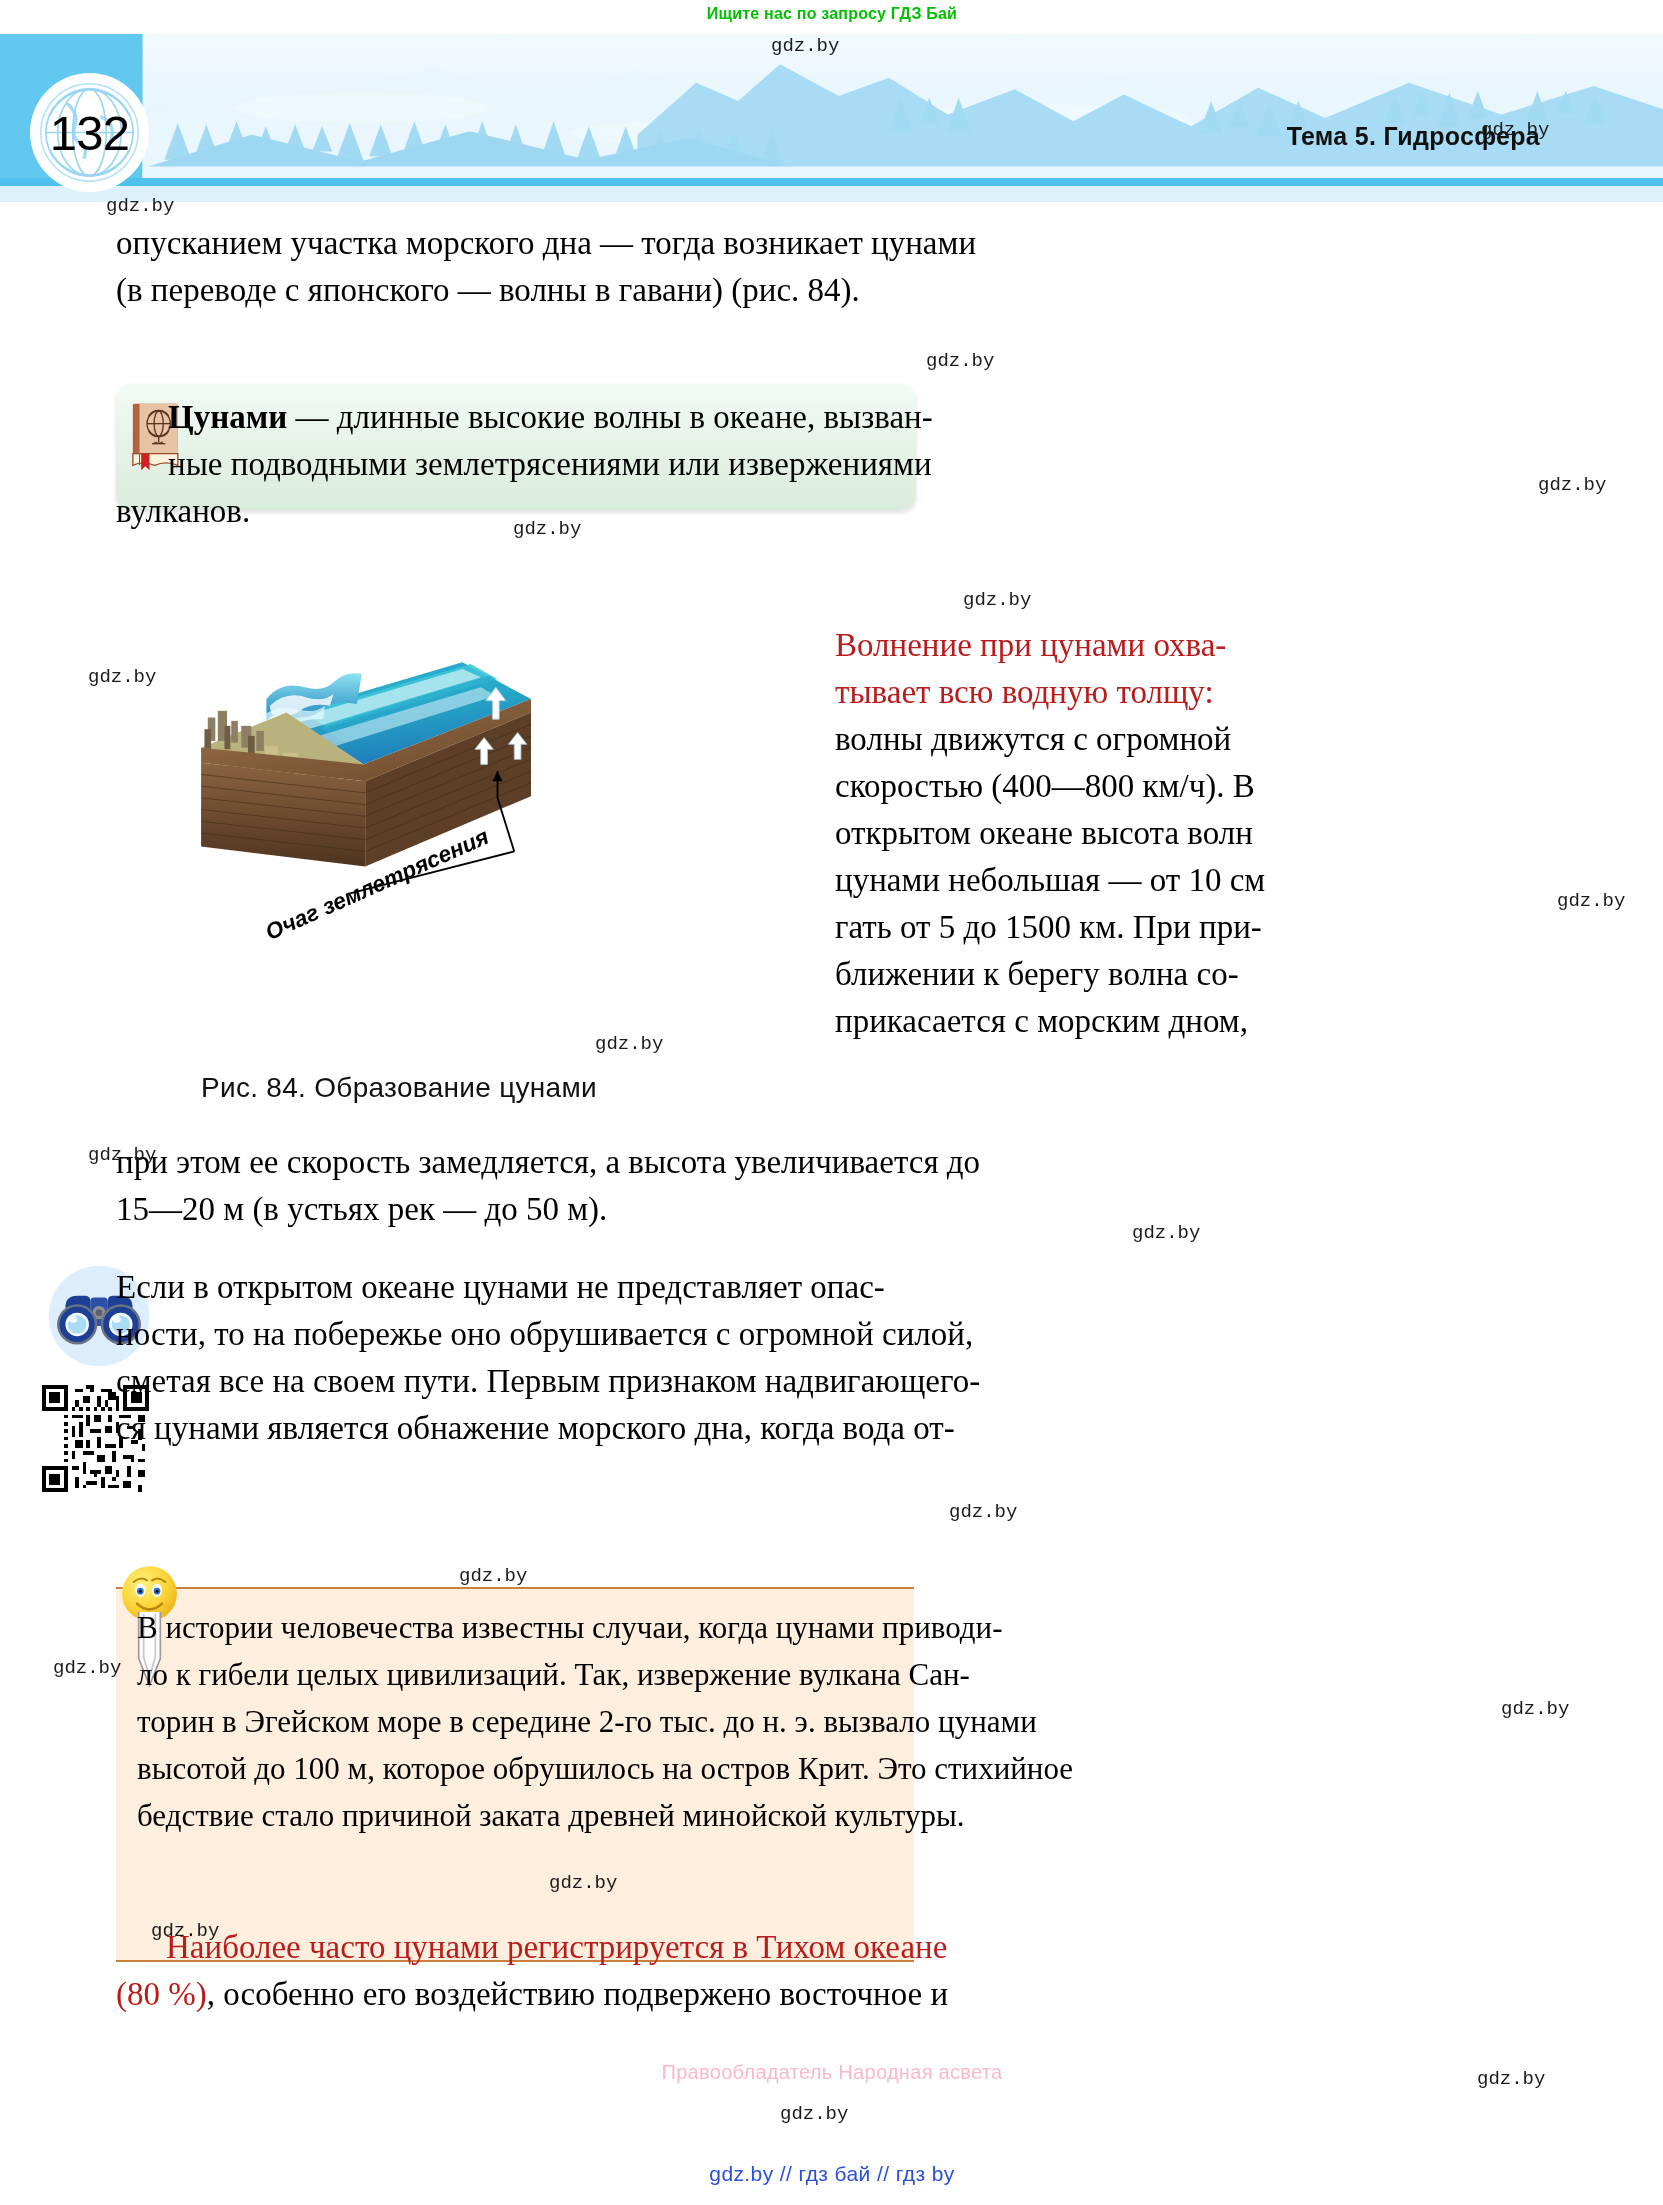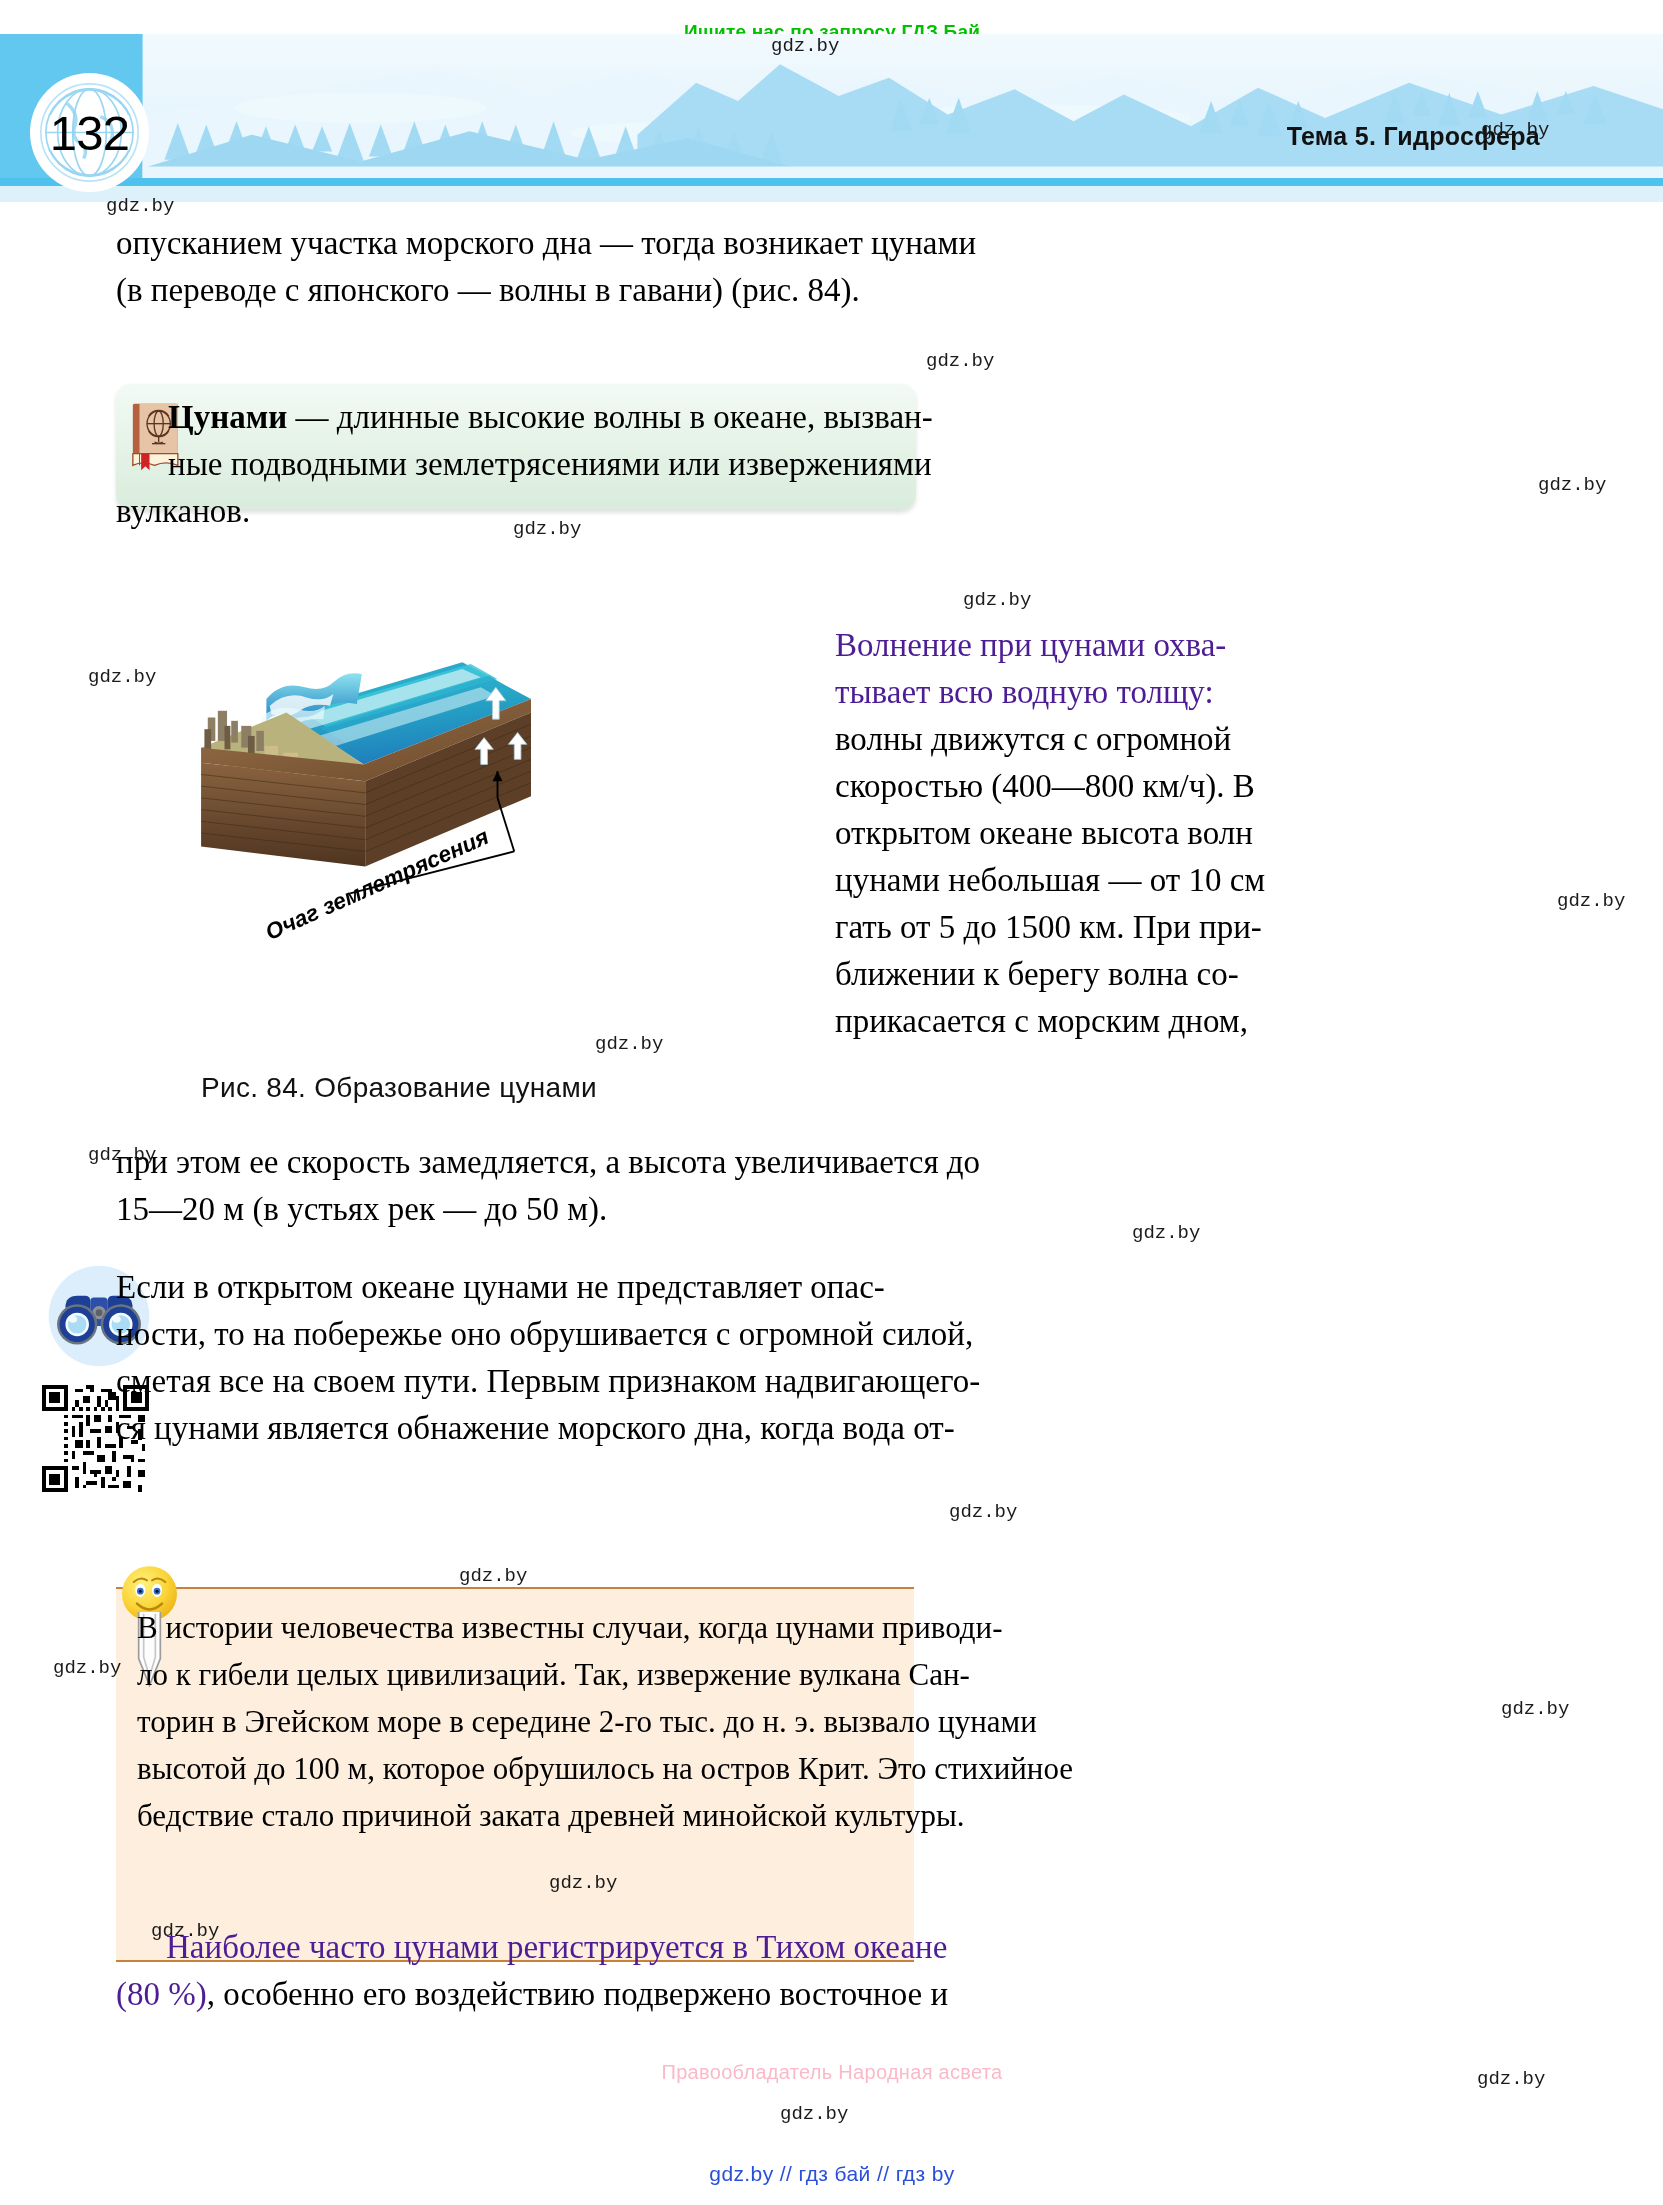--- a/index.html
+++ b/index.html
@@ -16,24 +16,24 @@
     color: #000000;
   }
 
   
   .top-promo {
     position: absolute;
     top: 0px; left: 0; width: 100%;
     text-align: center;
     font-family: "Liberation Sans", sans-serif;
     font-weight: bold;
-    font-size: 19px;
+    font-size: 16px;
     color: #00c000;
     letter-spacing: 0.2px;
-    padding-top: 21px;
+    padding-top: 5px;
   }
 
   
   .banner {
     position: absolute;
     top: 34px; left: 0;
     width: 1664px; height: 168px;
     background: linear-gradient(180deg,#eef8fd 0%, #e2f3fc 45%, #ddf1fb 100%);
     overflow: hidden;
   }
@@ -93,21 +93,21 @@
     font-size:33px;
     line-height:47px;
     color:#000;
     text-align:justify;
     text-align-last:left;
   }
   .just-line {
     display:block;
     white-space:nowrap;
   }
-  .blue { color:#4c1d95; }
+  .blue { color:#b91c1c; }
 
   
   .defbox {
     position:absolute;
     left:116px; top:384px;
     width:800px; height:126px;
     border-radius:15px;
     background: linear-gradient(180deg,#f2faf5 0%, #e4f2e6 55%, #d9ecdc 100%);
     box-shadow: 0 2.5px 4.2px rgba(0,0,0,.12);
   }

